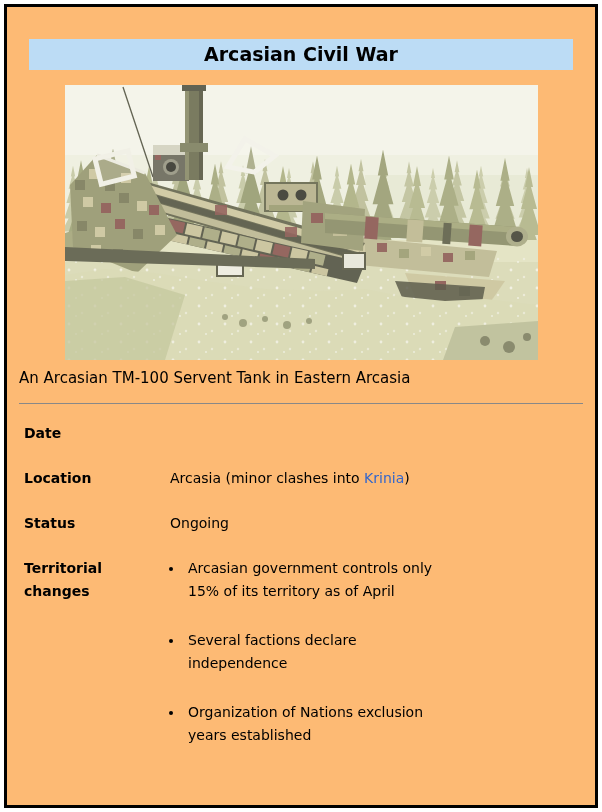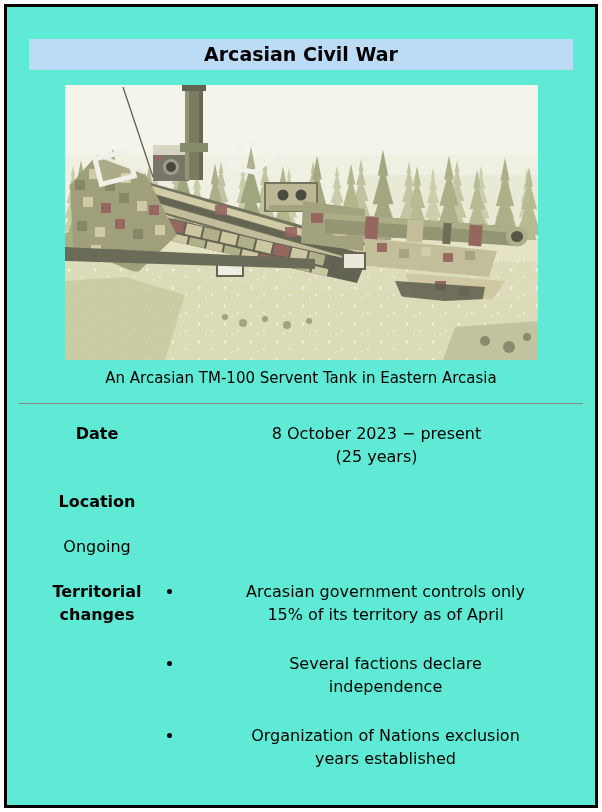--- a/index.html
+++ b/index.html
@@ -1,24 +1,24 @@
 <!DOCTYPE html>
 <html style="--title-bar-bg: #bcdcf5; --link: #3366cc; --divider: #888888; --page-border: #000000; --text: #000000;"><head>
 <meta charset="utf-8">
 <style>
   html,body{margin:0;padding:0;background:#fff;}
   body{width:602px;height:812px;overflow:hidden;font-family:"DejaVu Sans",sans-serif;color:var(--text,#000);}
   .page{position:relative;width:602px;height:812px;background:#fff;}
-  .frame{position:absolute;left:4px;top:4px;right:4px;bottom:4px;border:3px solid var(--page-border,#000);box-sizing:border-box;padding:32px 12px 0 12px;background:#5eead4;}
+  .frame{position:absolute;left:4px;top:4px;right:4px;bottom:4px;border:3px solid var(--page-border,#000);box-sizing:border-box;padding:32px 12px 0 12px;background:#fdba74;}
   .title-bar{margin:0 10px;height:31px;line-height:31px;background:var(--title-bar-bg,#bcdcf5);text-align:center;font-size:19px;font-weight:bold;}
   .photo{display:block;margin:15px auto 0 auto;width:473px;height:275px;}
-  .caption{margin-top:9px;text-align:center;font-size:15px;line-height:1.3;}
+  .caption{margin-top:9px;font-size:15px;line-height:1.3;}
   .divider{border:0;border-top:1px solid var(--divider,#888);margin:14px 0 0 0;}
   .rows{padding:2px 0 0 5px;}
-  .row{display:grid;grid-template-columns:146px 1fr;align-items:start;margin-top:22px;font-size:16px;line-height:23px;text-align:center;}
+  .row{display:grid;grid-template-columns:146px 1fr;align-items:start;margin-top:22px;font-size:14px;line-height:23px;}
   .row:first-child{margin-top:16px;}
   .row-label{font-weight:bold;}
   .vline{display:block;}
   a.wlink{color:var(--link,#36c);text-decoration:none;cursor:pointer;}
   ul.bullets{margin:0;padding-left:14px;list-style:disc outside;}
   ul.bullets li{margin:0 0 26px 0;padding-left:4px;}
   ul.bullets li:last-child{margin-bottom:12px;}
 </style>
 </head>
 <body>
@@ -267,31 +267,29 @@
     </svg>
 
     <div class="caption">An Arcasian TM-100 Servent Tank in Eastern Arcasia</div>
 
     <hr class="divider">
 
     <div class="rows">
 
       <div class="row">
         <div class="row-label">Date</div>
-        <div class="row-value">
-          <span class="vline">8 October 2023 − present</span>
-          <span class="vline">(25 years)</span>
-        </div>
       </div>
 
       <div class="row">
         <div class="row-label">Location</div>
+        <div class="row-value"><span>Arcasia (minor clashes into </span><a class="wlink" href="#">Krinia</a><span>)</span></div>
       </div>
 
       <div class="row">
+        <div class="row-label">Status</div>
         <div class="row-value">Ongoing</div>
       </div>
 
       <div class="row">
         <div class="row-label">Territorial changes</div>
         <div class="row-value">
           <ul class="bullets">
             <li>
               <span class="vline">Arcasian government controls only</span>
               <span class="vline">15% of its territory as of April</span>

